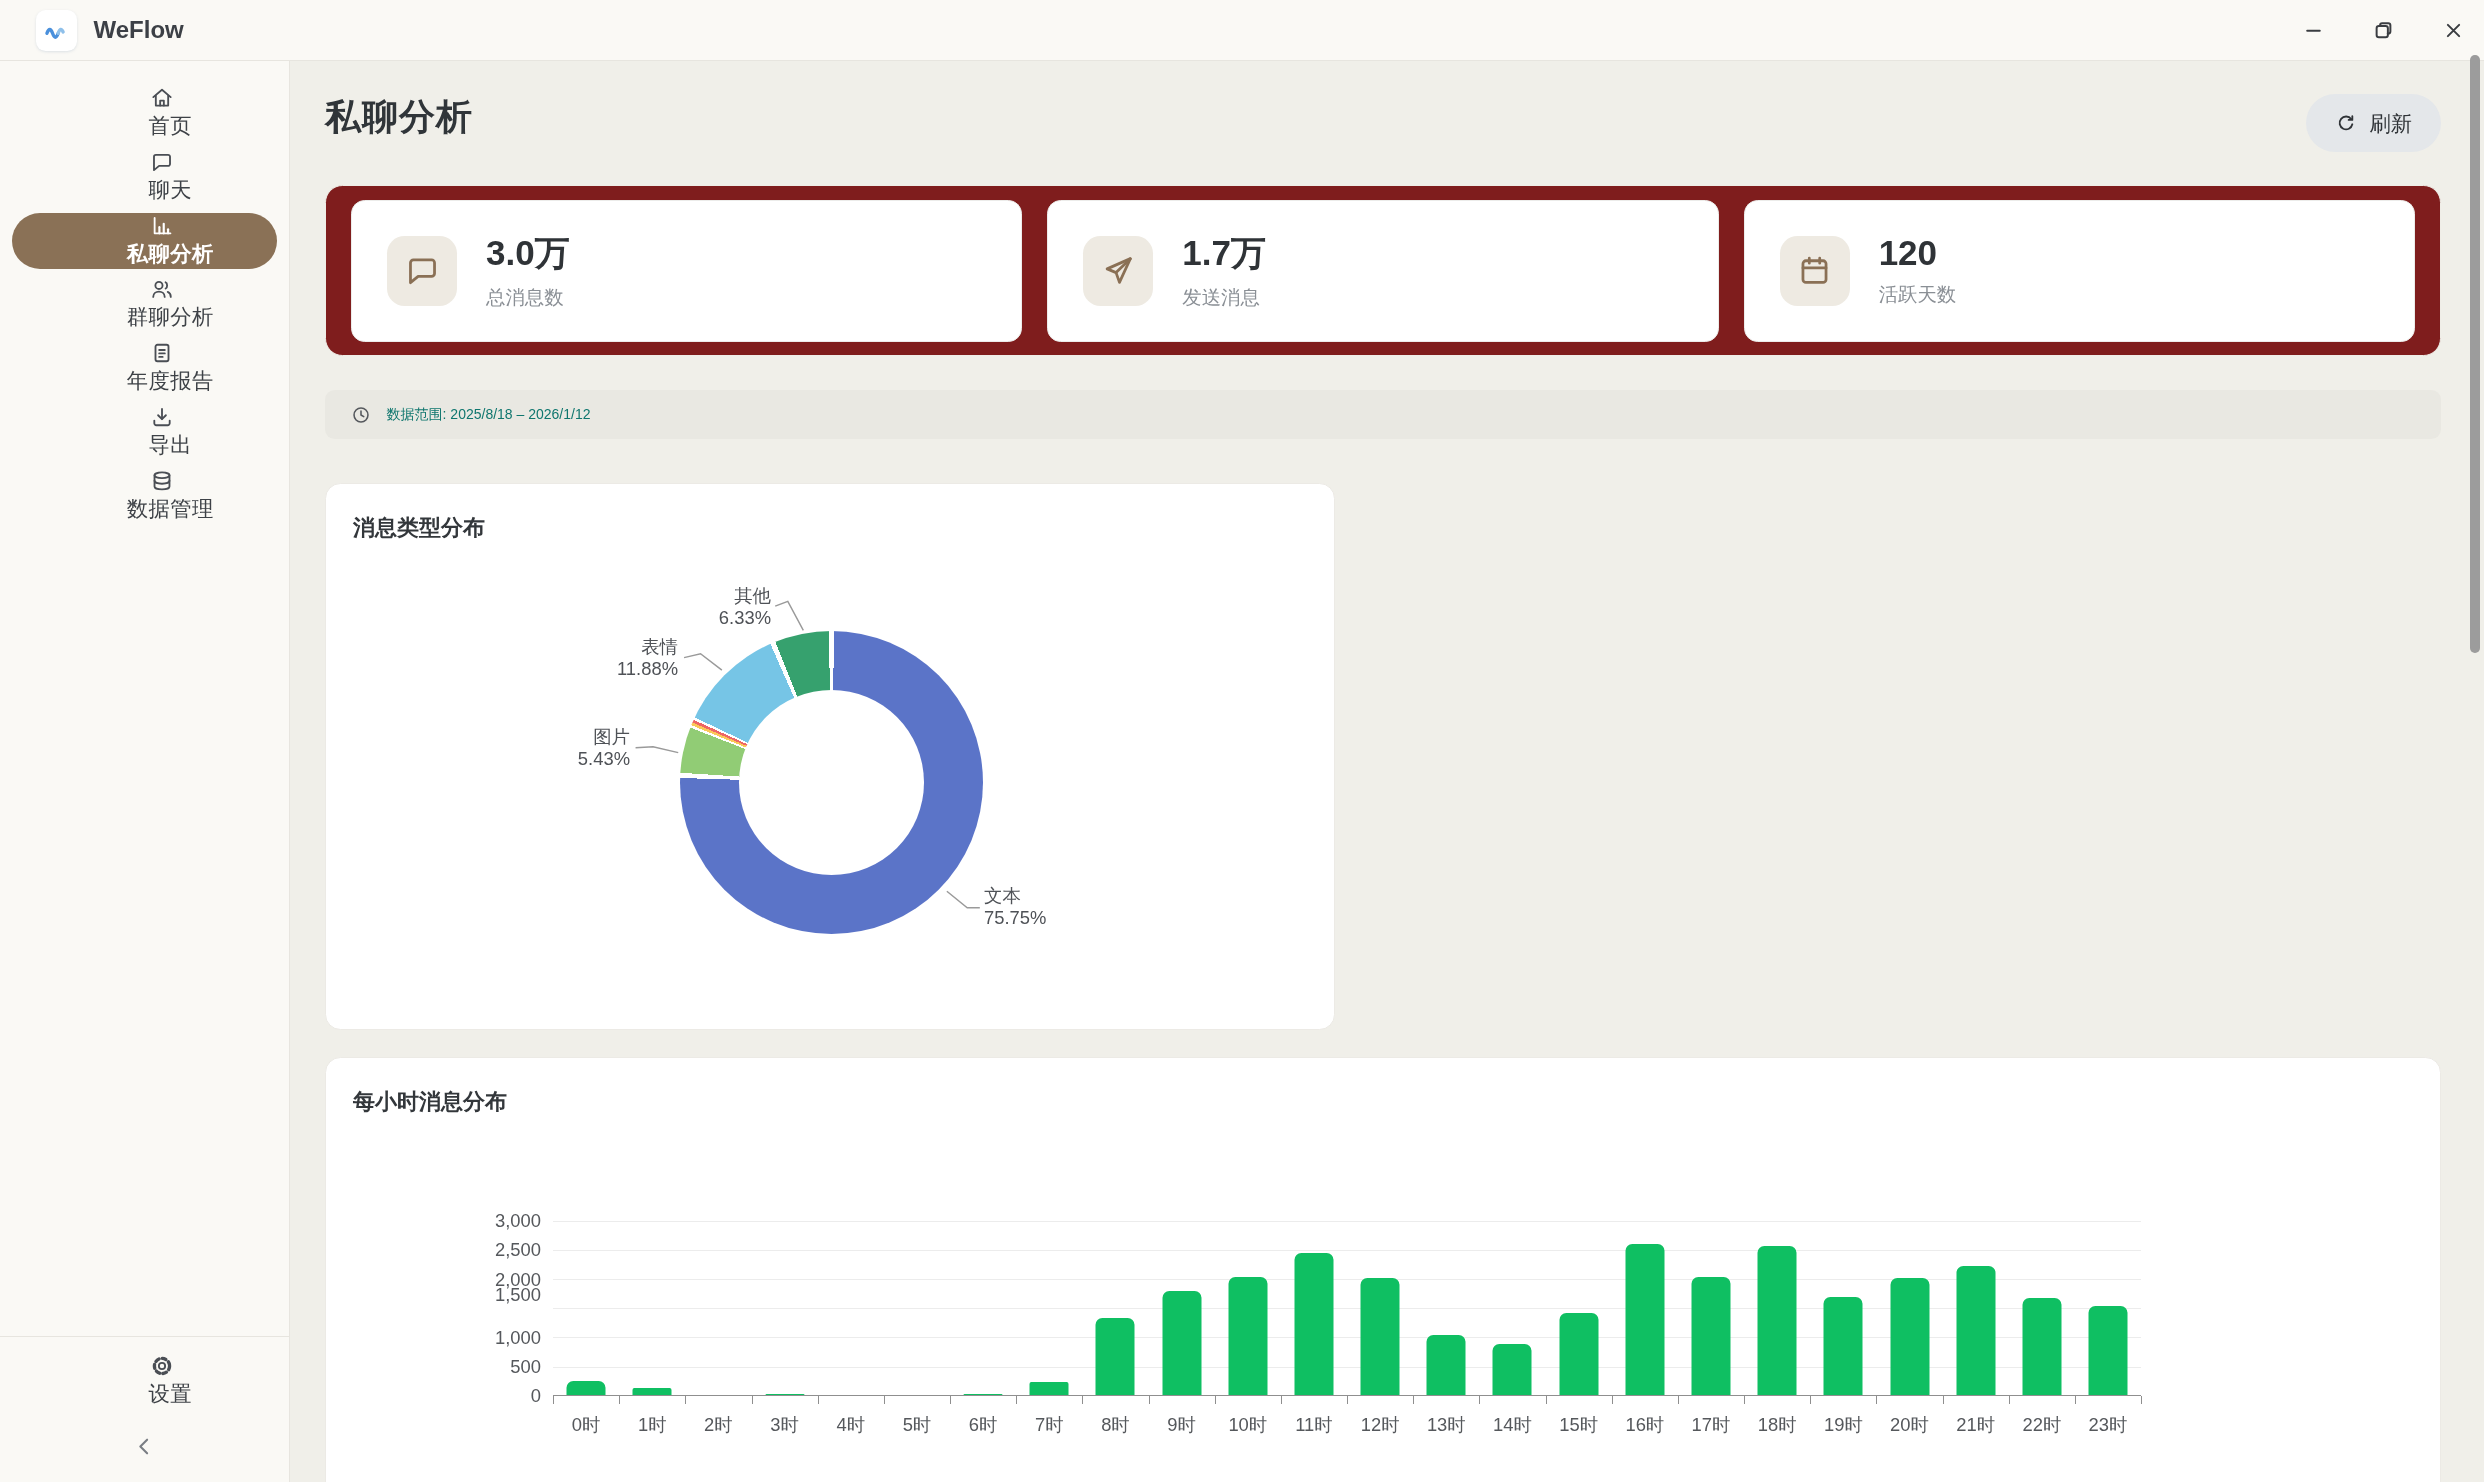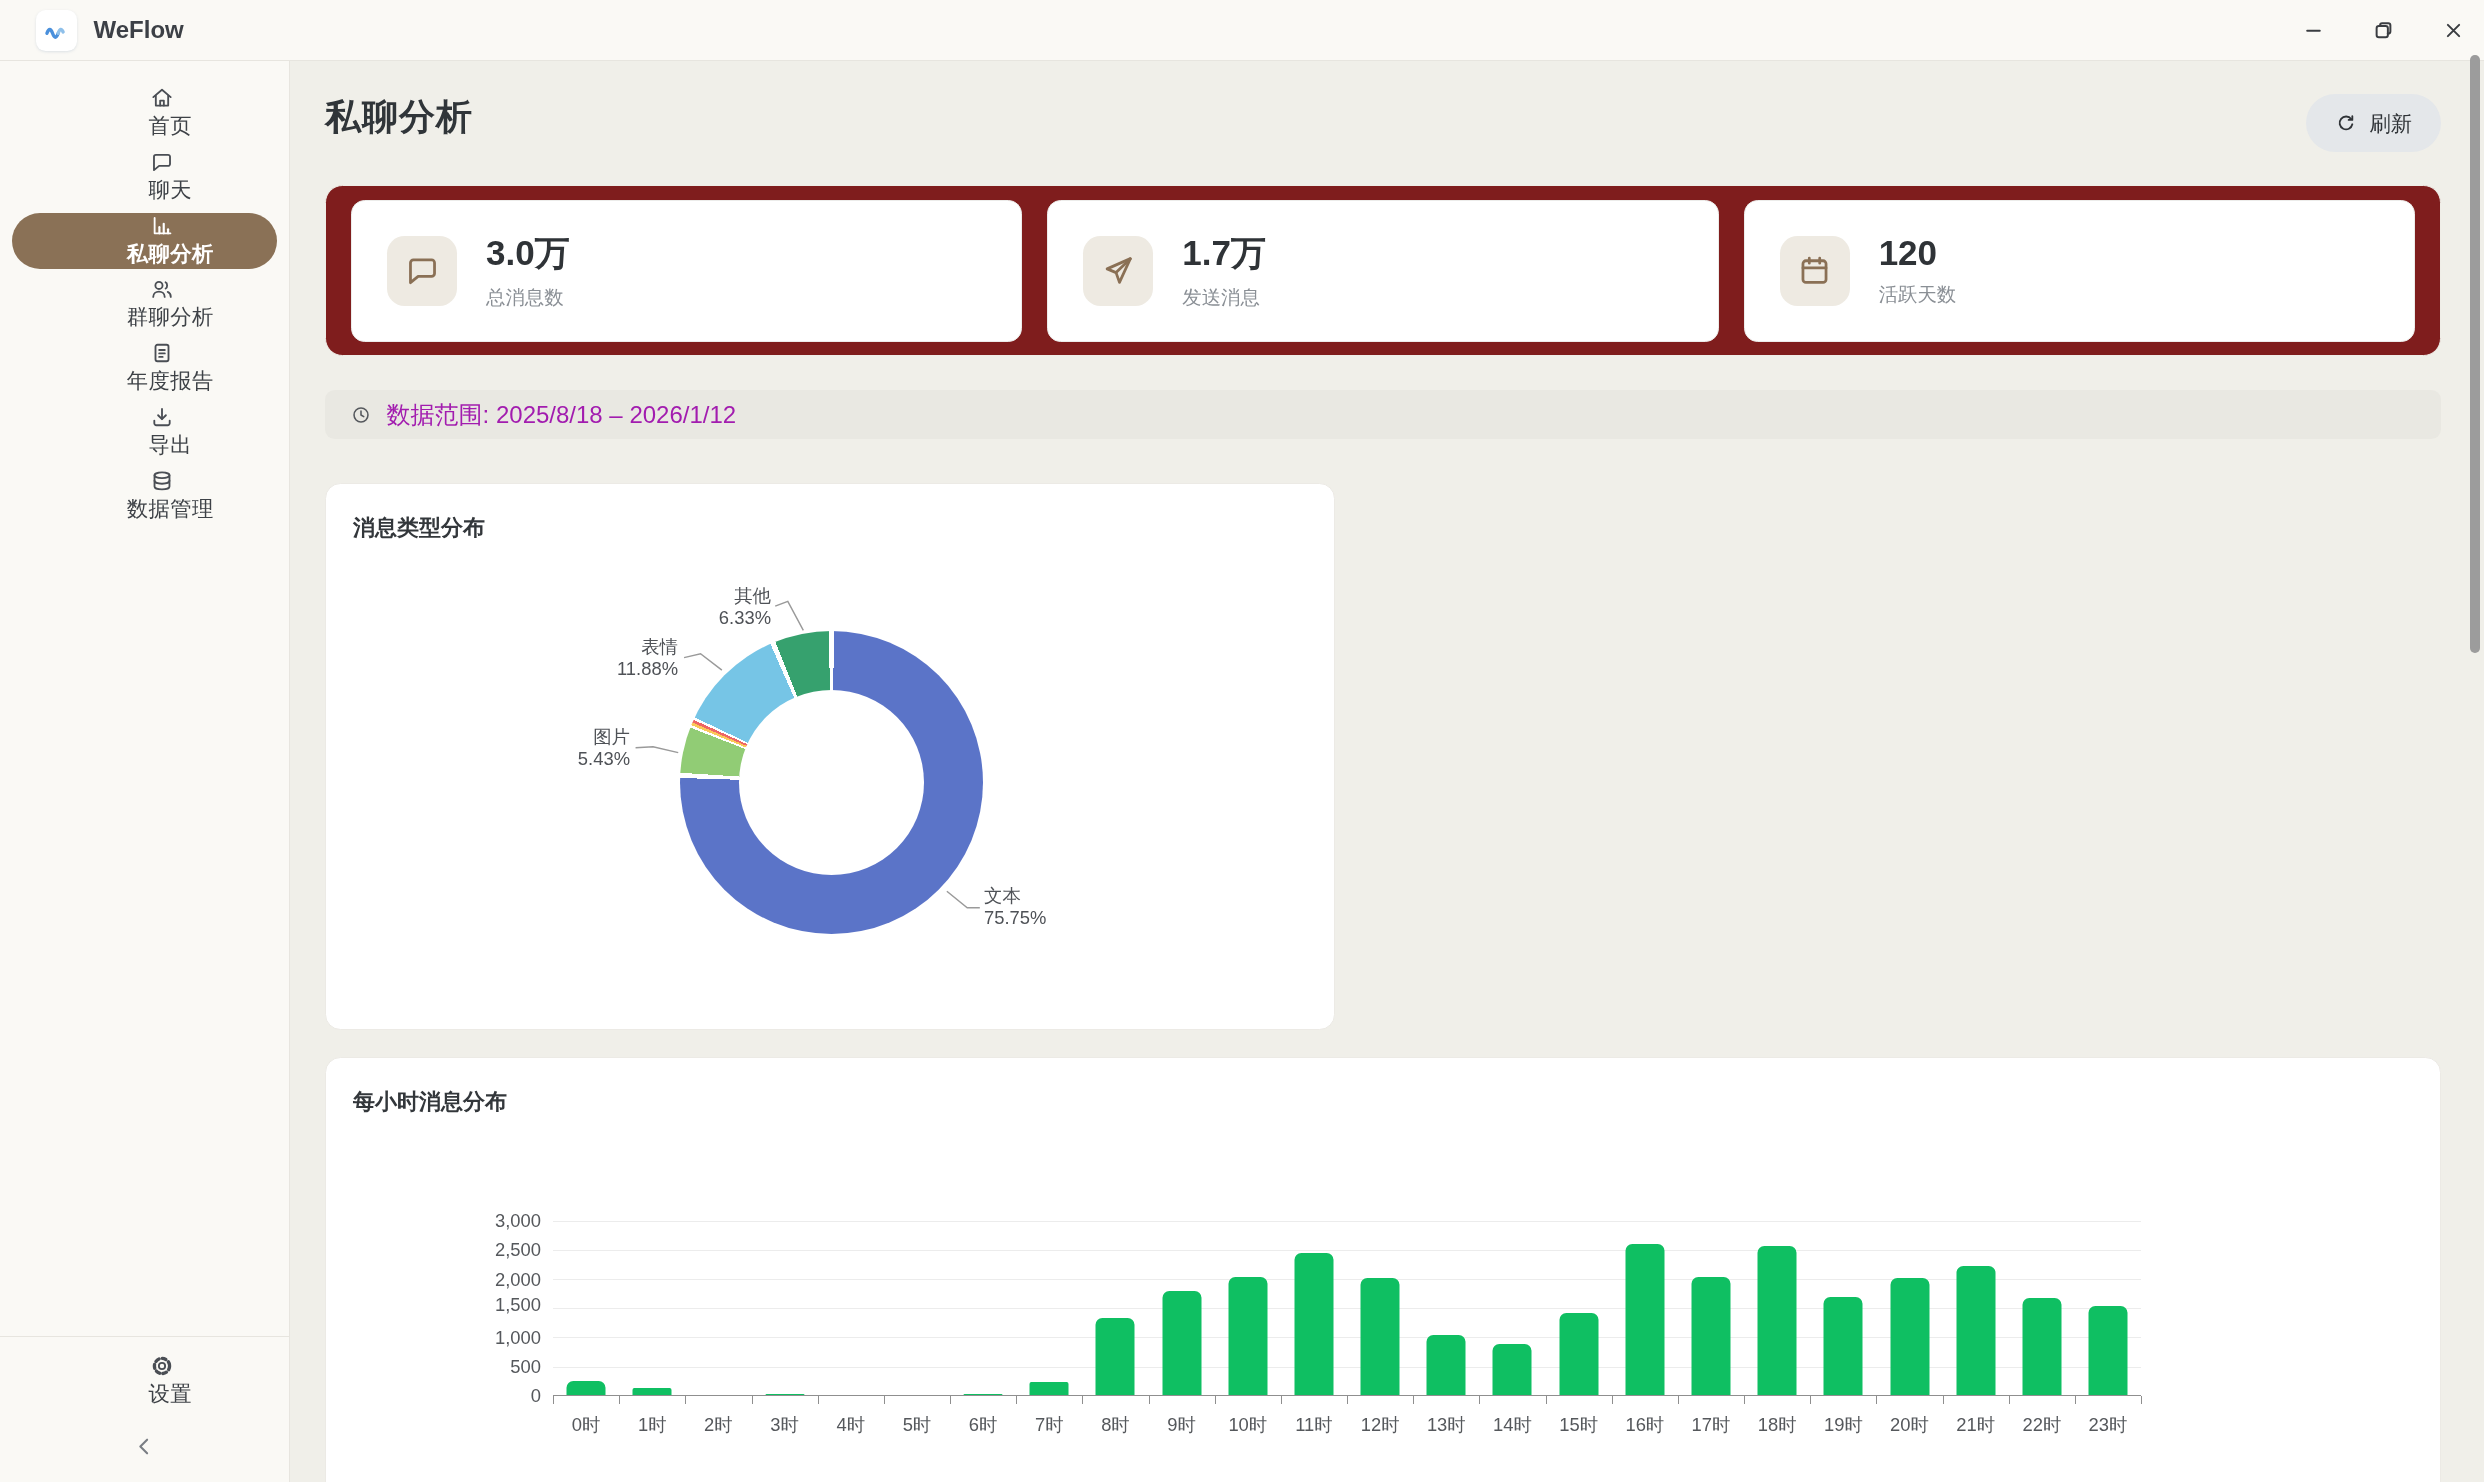--- a/index.html
+++ b/index.html
@@ -44,21 +44,21 @@
   .stat-card { flex:1; height:142px; background:#ffffff; border:1px solid #ececea; border-radius:13.6px; display:flex; align-items:center; padding-left:35px; }
   .stat-icon { width:70px; height:70px; border-radius:17.5px; background:#eeeae2; color:#8a7055; display:flex; align-items:center; justify-content:center; flex:none; }
   .stat-icon .ic { width:39px; height:39px; }
   .stat-body { margin-left:29px; }
   .stat-value { font-size:35px; font-weight:700; color:#2f3337; }
   .stat-label { margin-top:7.8px; font-size:19.4px; color:#8a8f95; }
 
   
   .date-range { margin-top:34px; height:49px; border-radius:9.7px; background:#e9e8e2; display:flex; align-items:center; padding-left:25px; gap:14.6px; }
   .date-range .ic { width:22px; height:22px; color:#55585d; }
-  .date-range-text { font-size:24px; color:#a21caf; }
+  .date-range-text { font-size:14px; color:#0f766e; }
 
   
   .charts-row { margin-top:44px; display:flex; gap:26px; }
   .chart-card { background:#ffffff; border:1px solid #eceae5; border-radius:15.5px; position:relative; overflow:hidden; }
   .chart-card.small { width:1010px; height:547px; }
   .chart-card.wide { margin-top:27px; width:100%; height:602px; }
   .chart-title { position:absolute; left:27px; top:29px; font-size:22px; font-weight:600; color:#33373b; }
 
   .donut { position:absolute; width:303px; height:303px; border-radius:50%; }
   .donut::after { content:""; position:absolute; inset:59px; background:#ffffff; border-radius:50%; }
@@ -314,21 +314,21 @@
     </div>
 
   </div>
 
   <div class="chart-card wide">
     <div class="chart-title">每小时消息分布</div>
     <div class="plot-ylabels" id="plot-ylabels">
         <div style="top: 164px;">0</div>
         <div style="top: 135px;">500</div>
         <div style="top: 106px;">1,000</div>
-        <div style="top: 73px;">1,500</div>
+        <div style="top: 63px;">1,500</div>
         <div style="top: 48px;">2,000</div>
         <div style="top: 18.4px;">2,500</div>
         <div style="top: -10.7px;">3,000</div>
       </div>
     <div class="plot-wrap">
       <div class="plot-area" id="plot-area">
         <div id="gridlines">
             <div class="gridline" style="top: 146px;"></div>
             <div class="gridline" style="top: 116px;"></div>
             <div class="gridline" style="top: 87px;"></div>

